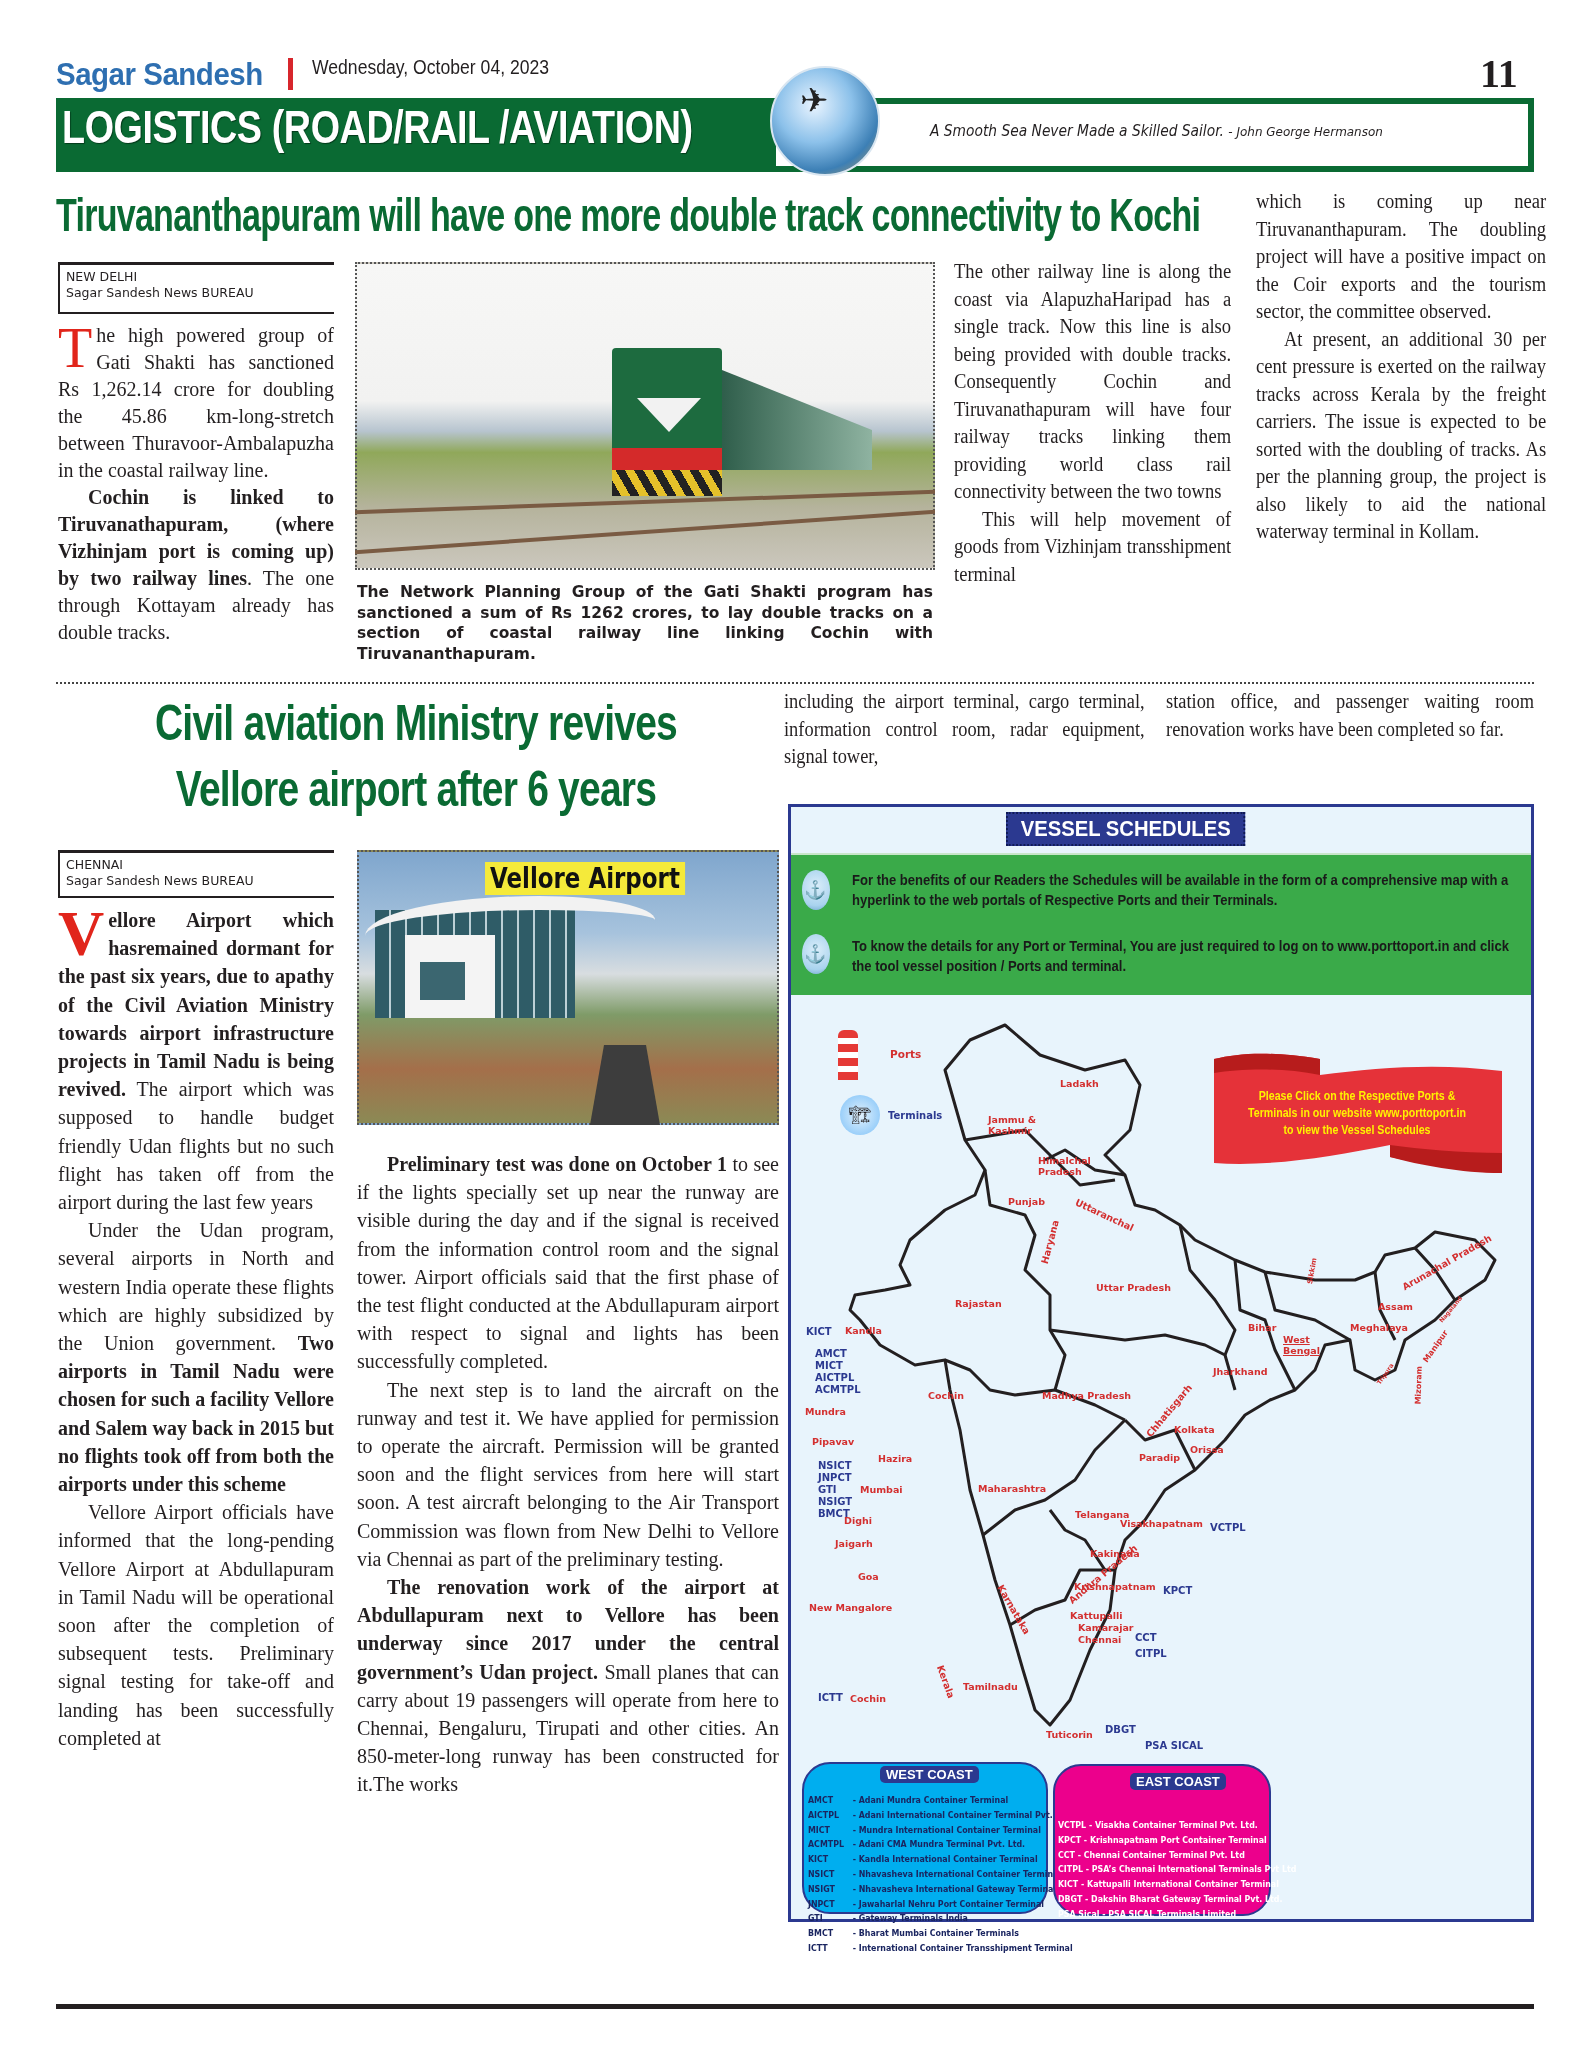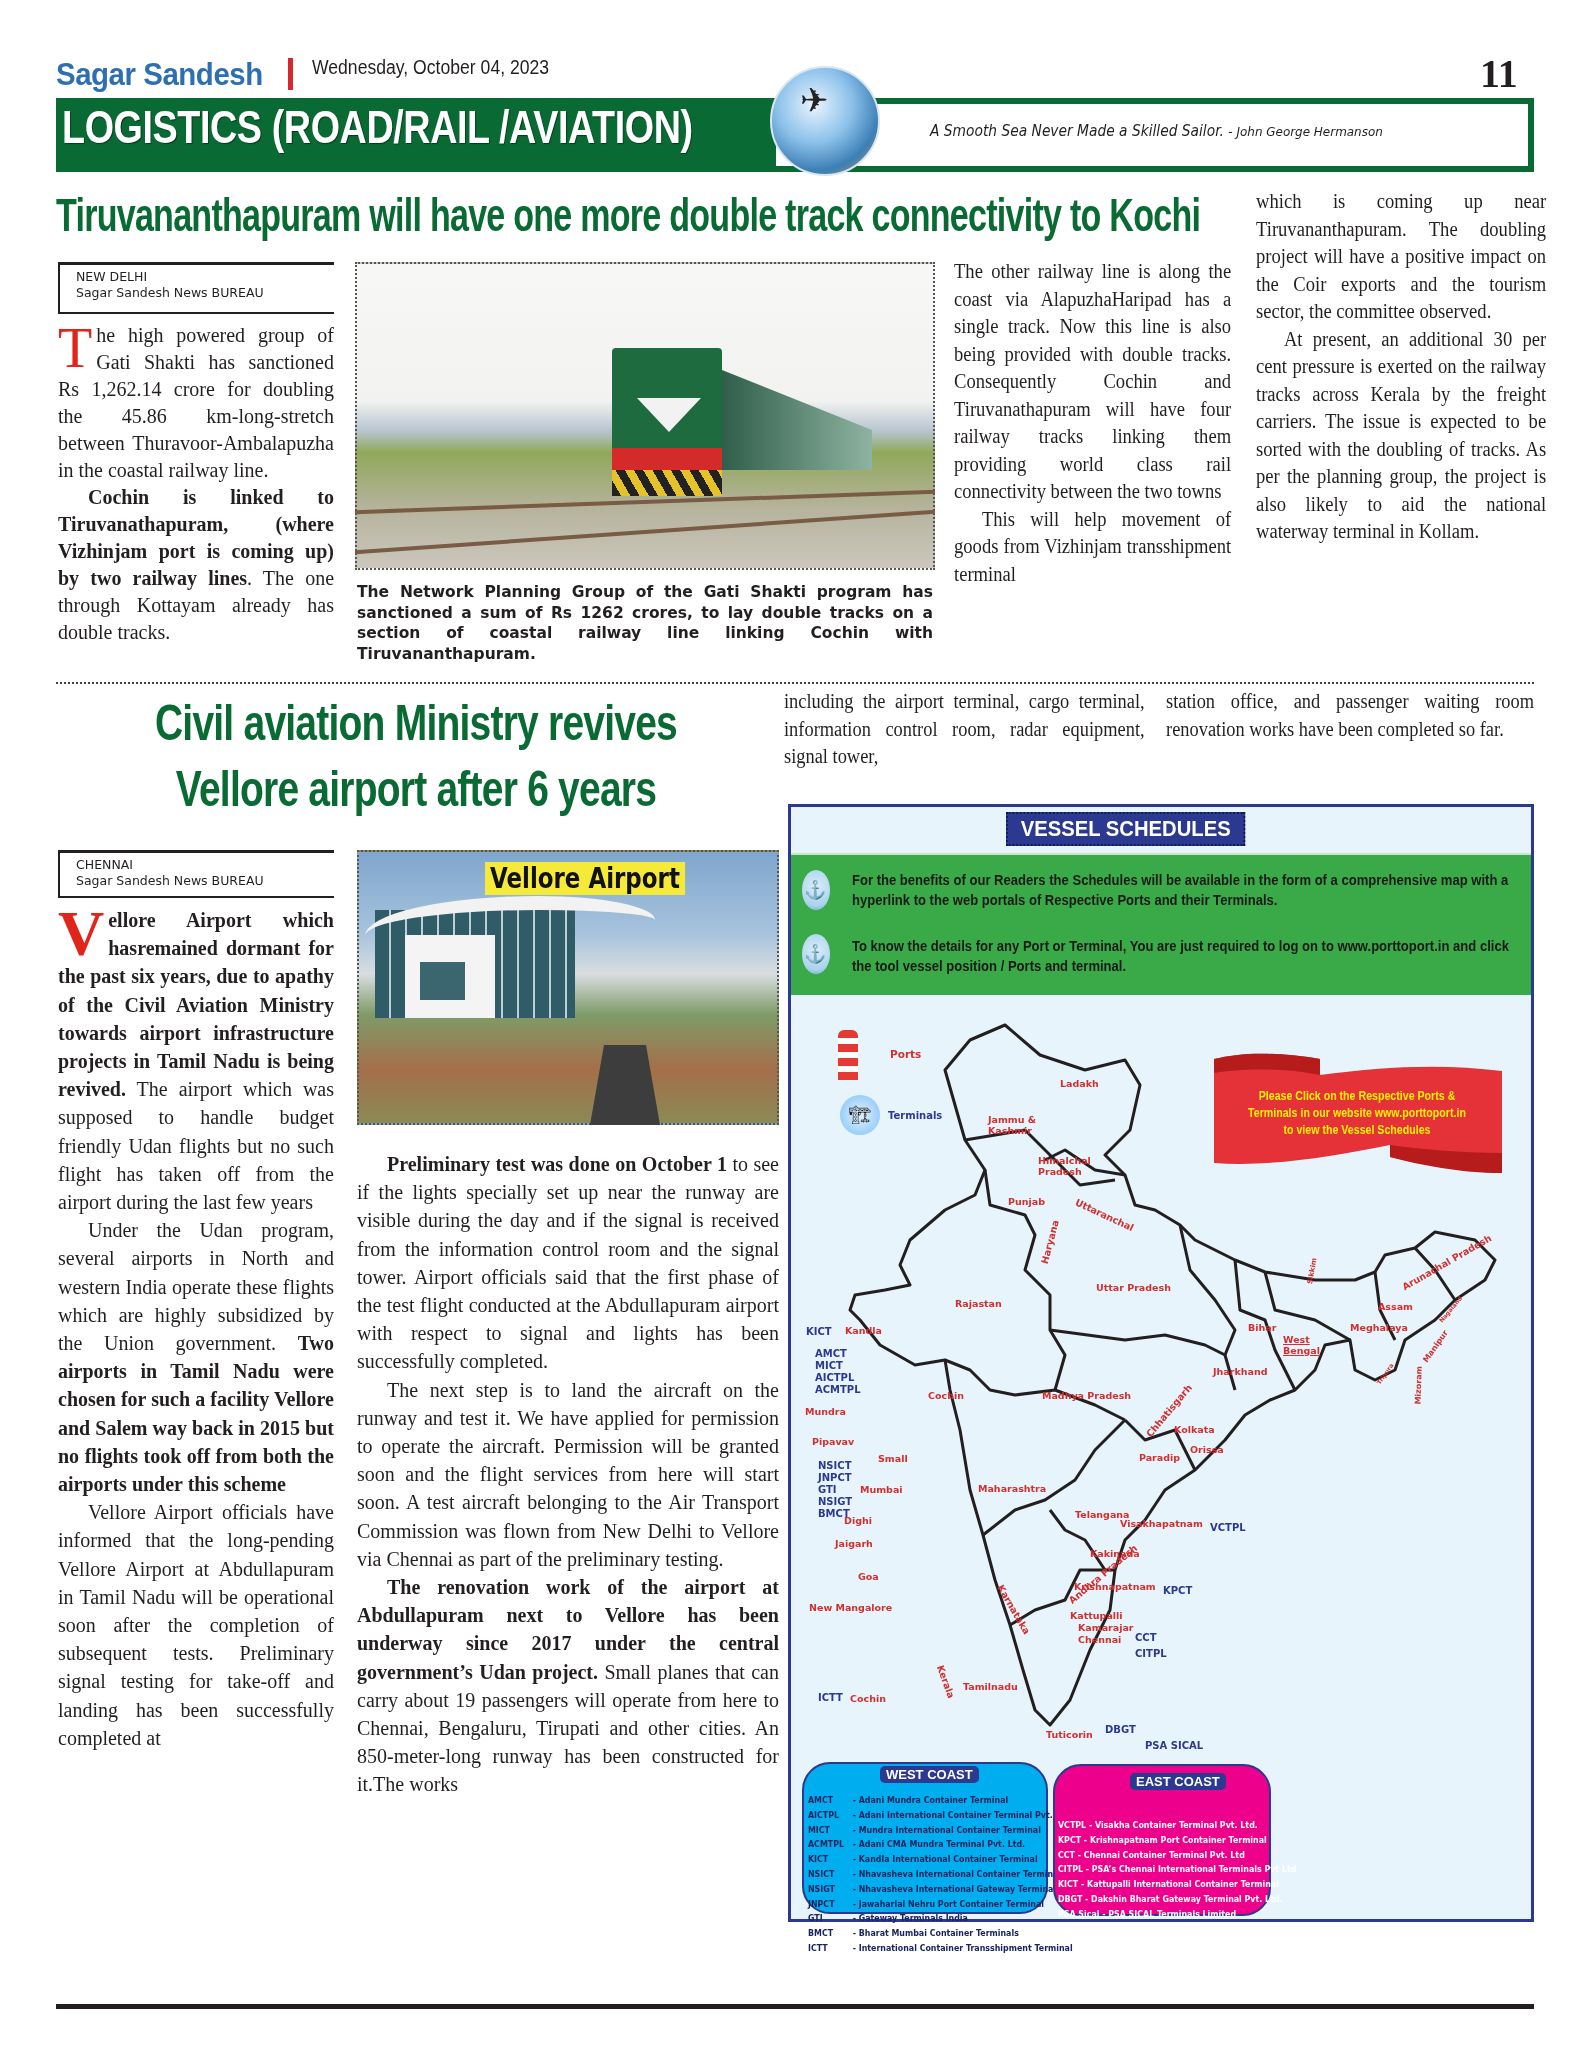--- a/index.html
+++ b/index.html
@@ -18,21 +18,21 @@
   .section-fill { left: 56px; top: 98px; width: 720px; height: 74px; background: #0a6a33; }
   .section-title { left: 62px; top: 100px; font-family: "Liberation Sans", sans-serif; font-weight: bold; font-size: 46px; color: #ffffff; transform: scaleX(0.82); transform-origin: left center; letter-spacing: -0.5px; white-space: nowrap; text-shadow: 1px 1px 1px #043a1b; }
   .globe { left: 770px; top: 66px; width: 110px; height: 110px; border-radius: 50%; background: radial-gradient(circle at 40% 35%, #e9f4ff 0%, #8cc1ea 40%, #3c7fb5 70%, #c9a15b 100%); border: 2px solid #d9e6f1; }
   .globe-plane { left: 800px; top: 80px; font-size: 34px; color: #222; }
   .quote { left: 930px; top: 122px; font-family: "DejaVu Sans", sans-serif; font-style: italic; font-size: 15px; color: #231f20; transform: scaleX(0.92); transform-origin: left center; white-space: nowrap; }
   .quote .author { font-size: 13px; }
 
   
   .headline-1 { left: 56px; top: 188px; font-family: "Liberation Sans", sans-serif; font-weight: bold; font-size: 46px; color: #0a6a33; transform: scaleX(0.74); transform-origin: left center; white-space: nowrap; letter-spacing: -1px; }
 
-  .dateline { border-top: 3px solid #231f20; border-left: 2px solid #231f20; border-bottom: 2px solid #231f20; padding: 4px 16px; font-family: "DejaVu Sans", sans-serif; font-size: 12.5px; line-height: 16px; color: #231f20; }
+  .dateline { border-top: 3px solid #231f20; border-left: 2px solid #231f20; border-bottom: 2px solid #231f20; padding: 4px 6px; font-family: "DejaVu Sans", sans-serif; font-size: 12.5px; line-height: 16px; color: #231f20; }
   .dateline-1 { left: 58px; top: 262px; width: 276px; height: 52px; }
   .dateline-2 { left: 58px; top: 850px; width: 276px; height: 48px; }
 
   .col { font-size: 19.5px; line-height: 27.5px; text-align: justify; color: #231f20; }
   .col p { text-indent: 0; }
   .col p.ind { text-indent: 30px; }
   .col b { font-weight: bold; }
 
   .col-1a { left: 58px; top: 322px; width: 276px; font-size: 20px; line-height: 27px; }
   .dropcap { float: left; color: #e1251b; font-size: 56px; line-height: 44px; margin: 4px 4px 0 0; font-family: "Liberation Serif", serif; }
@@ -257,21 +257,21 @@
 <div class="map-label" style="left:963px;top:1681px;">Tamilnadu</div>
 
 <div class="map-label term" style="left:806px;top:1326px;">KICT</div>
 <div class="map-label" style="left:845px;top:1325px;">Kandla</div>
 <div class="map-label term" style="left:815px;top:1348px;">AMCT</div>
 <div class="map-label term" style="left:815px;top:1360px;">MICT</div>
 <div class="map-label term" style="left:815px;top:1372px;">AICTPL</div>
 <div class="map-label term" style="left:815px;top:1384px;">ACMTPL</div>
 <div class="map-label" style="left:805px;top:1406px;">Mundra</div>
 <div class="map-label" style="left:812px;top:1436px;">Pipavav</div>
-<div class="map-label" style="left:878px;top:1453px;">Small</div>
+<div class="map-label" style="left:878px;top:1453px;">Hazira</div>
 <div class="map-label term" style="left:818px;top:1460px;">NSICT</div>
 <div class="map-label term" style="left:818px;top:1472px;">JNPCT</div>
 <div class="map-label term" style="left:818px;top:1484px;">GTI</div>
 <div class="map-label term" style="left:818px;top:1496px;">NSIGT</div>
 <div class="map-label term" style="left:818px;top:1508px;">BMCT</div>
 <div class="map-label" style="left:860px;top:1484px;">Mumbai</div>
 <div class="map-label" style="left:844px;top:1515px;">Dighi</div>
 <div class="map-label" style="left:835px;top:1538px;">Jaigarh</div>
 <div class="map-label" style="left:858px;top:1571px;">Goa</div>
 <div class="map-label" style="left:809px;top:1602px;">New Mangalore</div>

